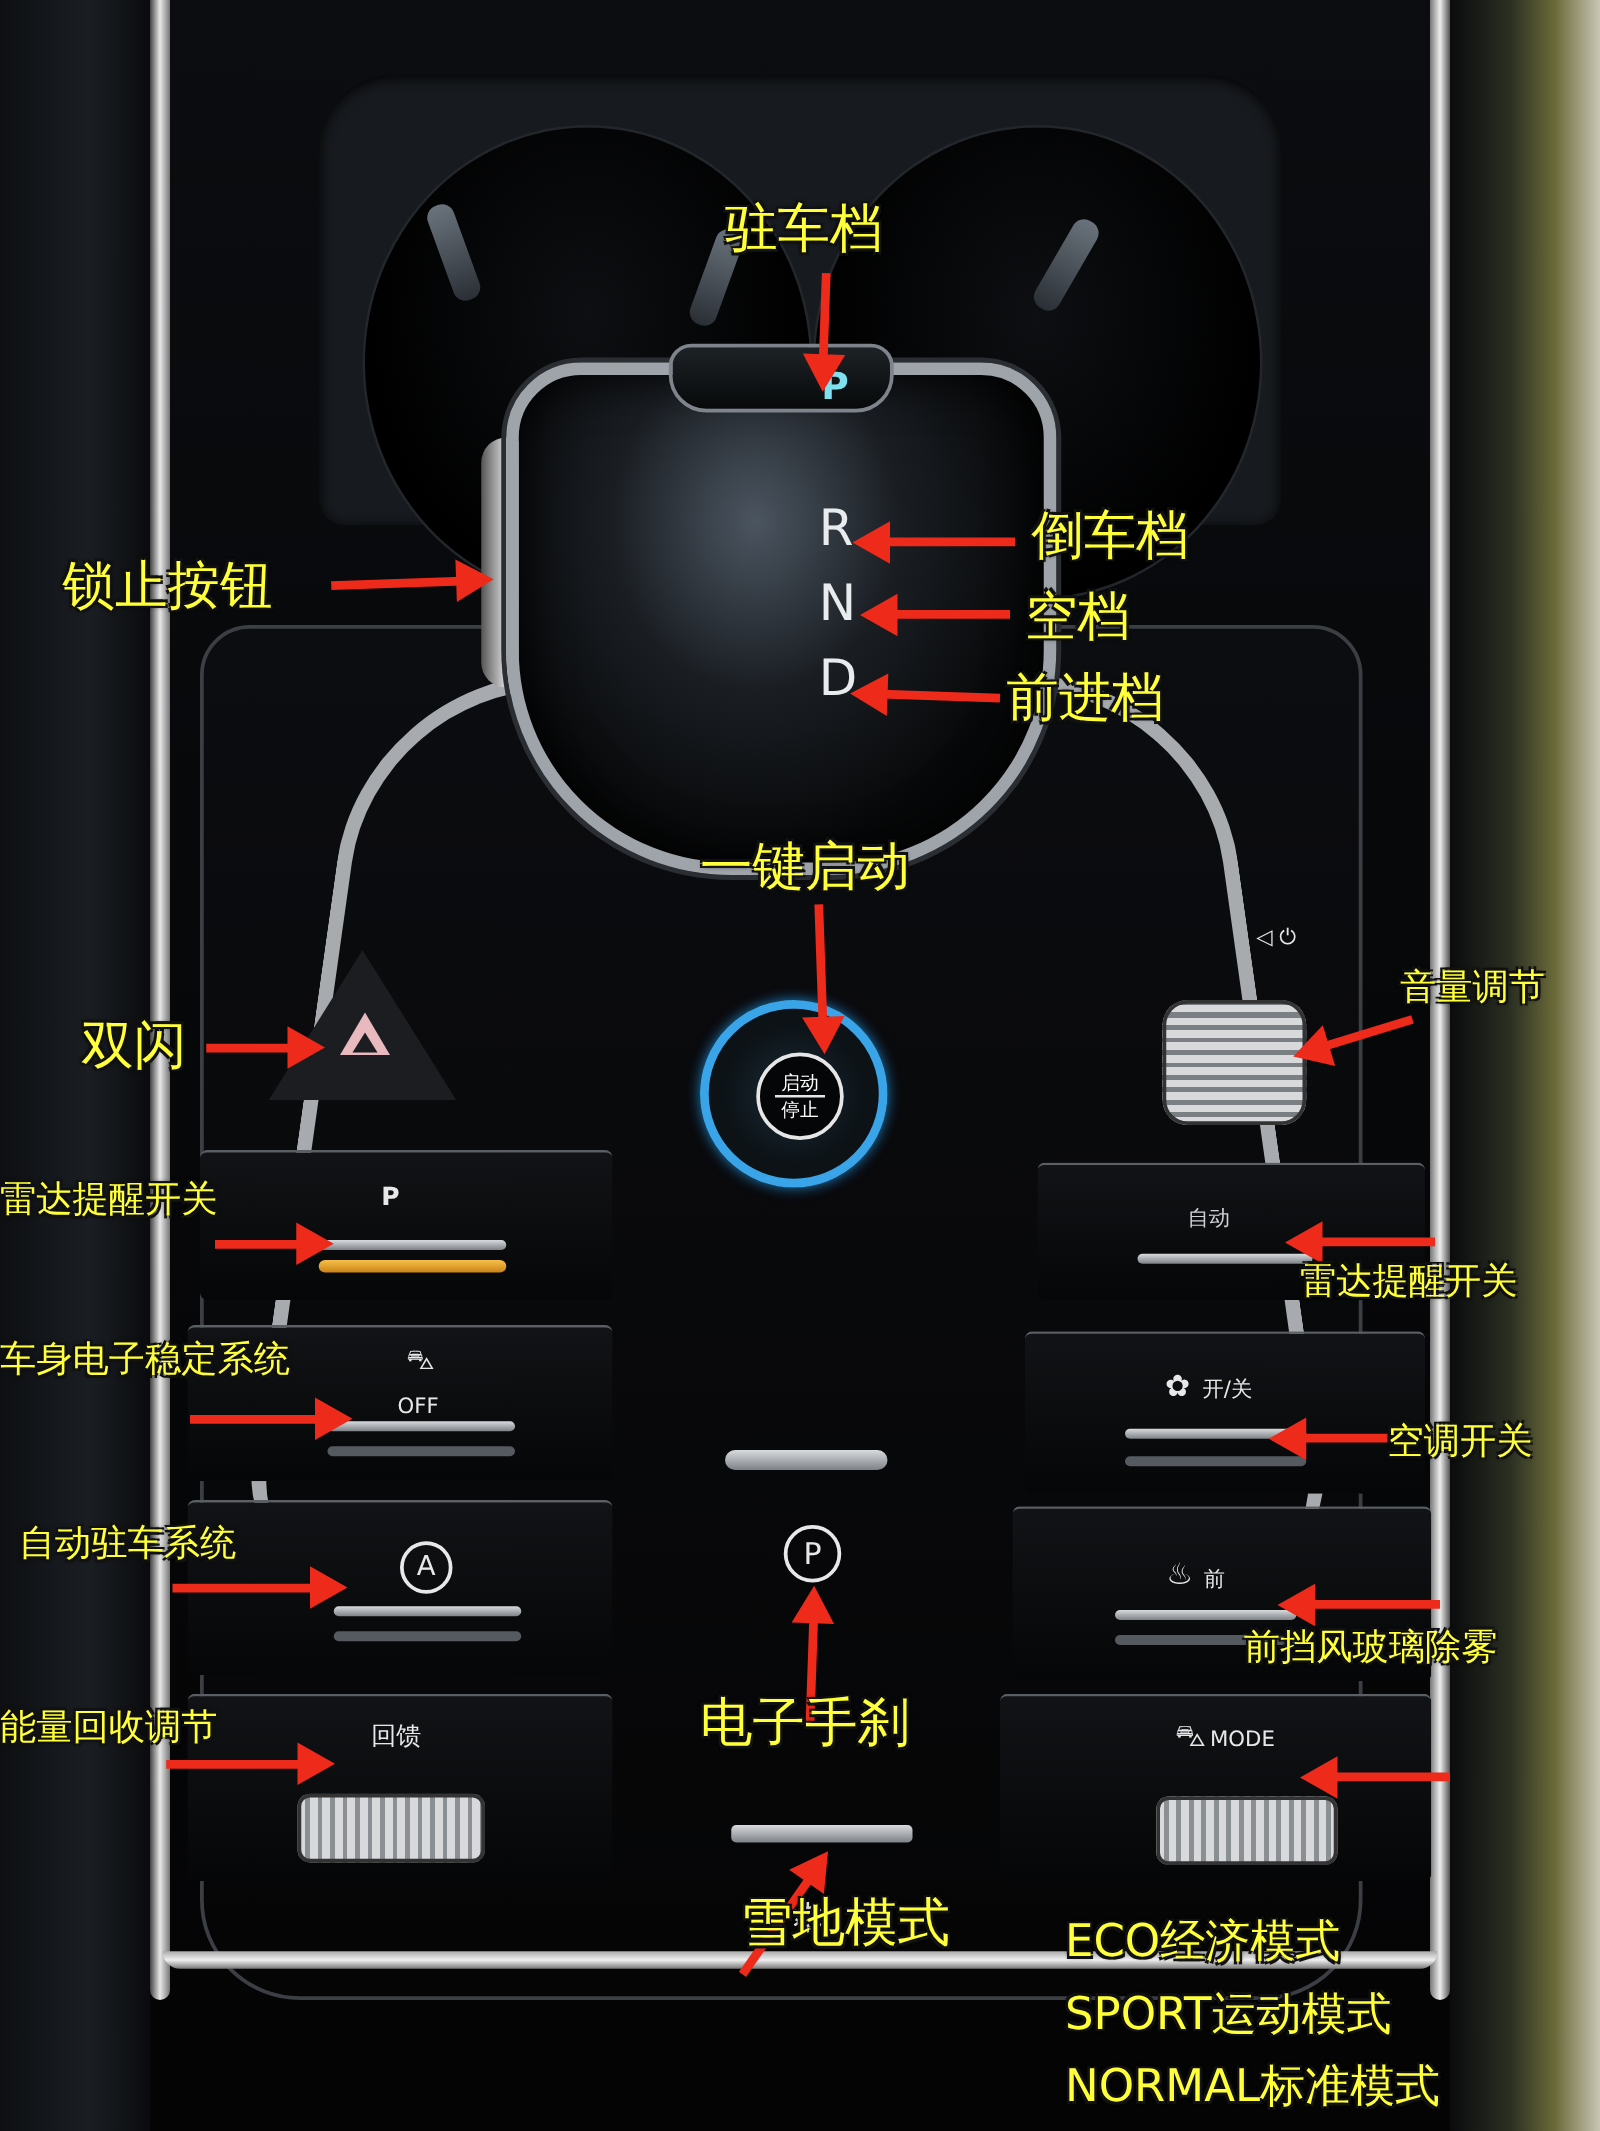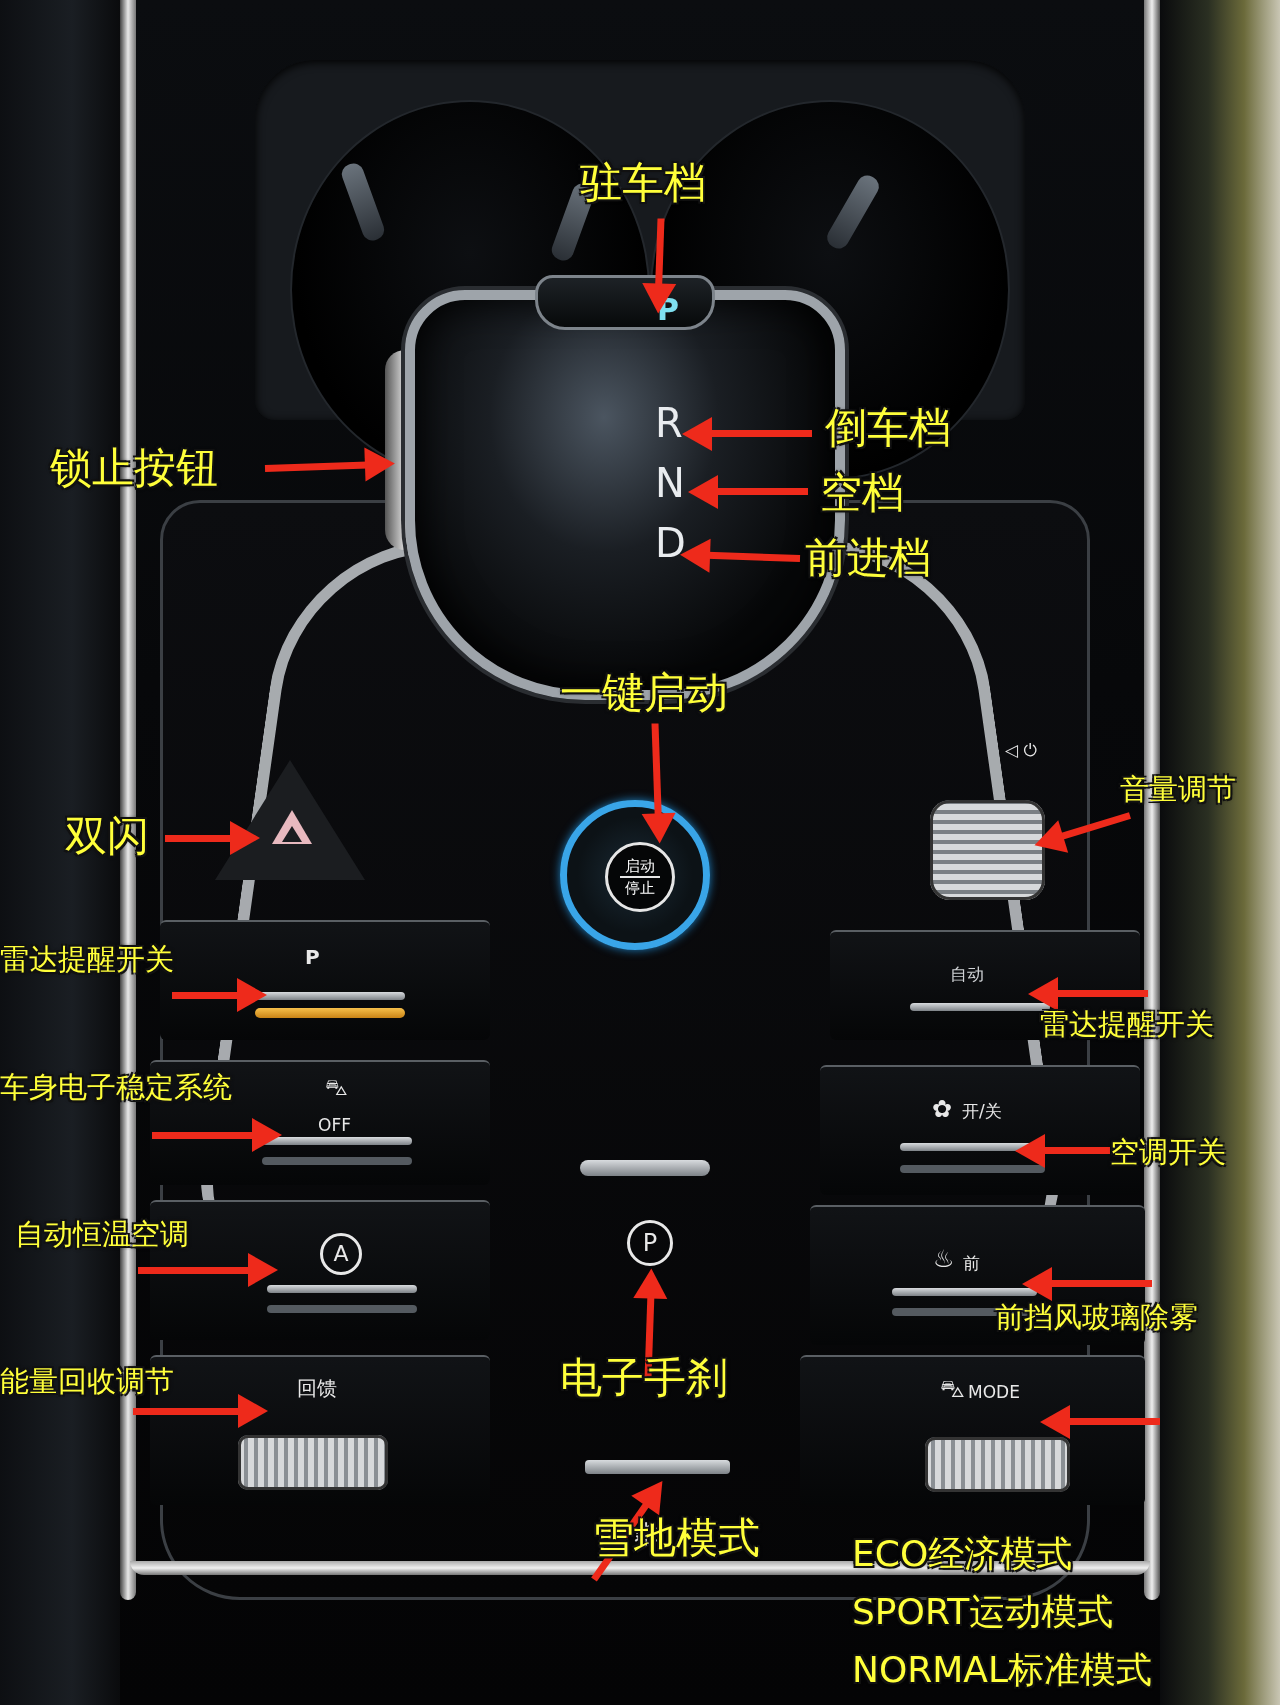--- a/index.html
+++ b/index.html
@@ -189,21 +189,21 @@
   <span class="anno" style="left:820px;top:465px">空档</span>
   <span class="anno" style="left:805px;top:530px">前进档</span>
   <span class="anno" style="left:50px;top:440px">锁止按钮</span>
   <span class="anno" style="left:560px;top:665px">一键启动</span>
   <span class="anno" style="left:65px;top:808px">双闪</span>
   <span class="anno sm" style="left:1120px;top:770px">音量调节</span>
   <span class="anno sm" style="left:0px;top:940px">雷达提醒开关</span>
   <span class="anno sm" style="left:1040px;top:1005px">雷达提醒开关</span>
   <span class="anno sm" style="left:0px;top:1068px">车身电子稳定系统</span>
   <span class="anno sm" style="left:1110px;top:1133px">空调开关</span>
-  <span class="anno sm" style="left:15px;top:1215px">自动恒温空调</span>
+  <span class="anno sm" style="left:15px;top:1215px">自动驻车系统</span>
   <span class="anno sm" style="left:995px;top:1298px">前挡风玻璃除雾</span>
   <span class="anno" style="left:560px;top:1350px">电子手刹</span>
   <span class="anno sm" style="left:0px;top:1362px">能量回收调节</span>
   <span class="anno" style="left:592px;top:1510px">雪地模式</span>
 
   <div class="mode-list">
     <span class="anno">ECO经济模式</span>
     <span class="anno">SPORT运动模式</span>
     <span class="anno">NORMAL标准模式</span>
   </div>

